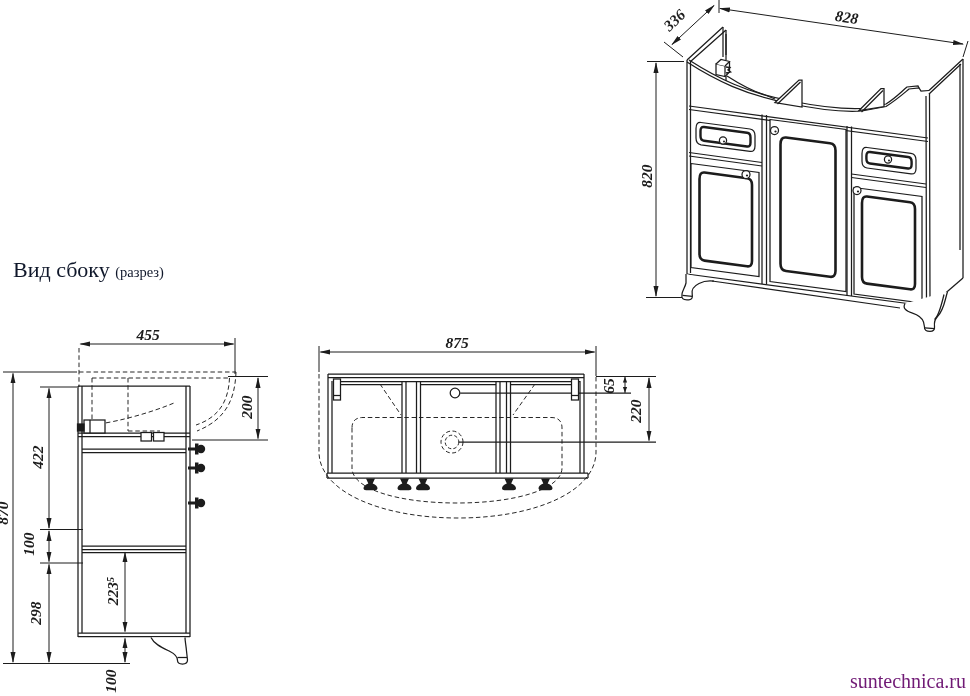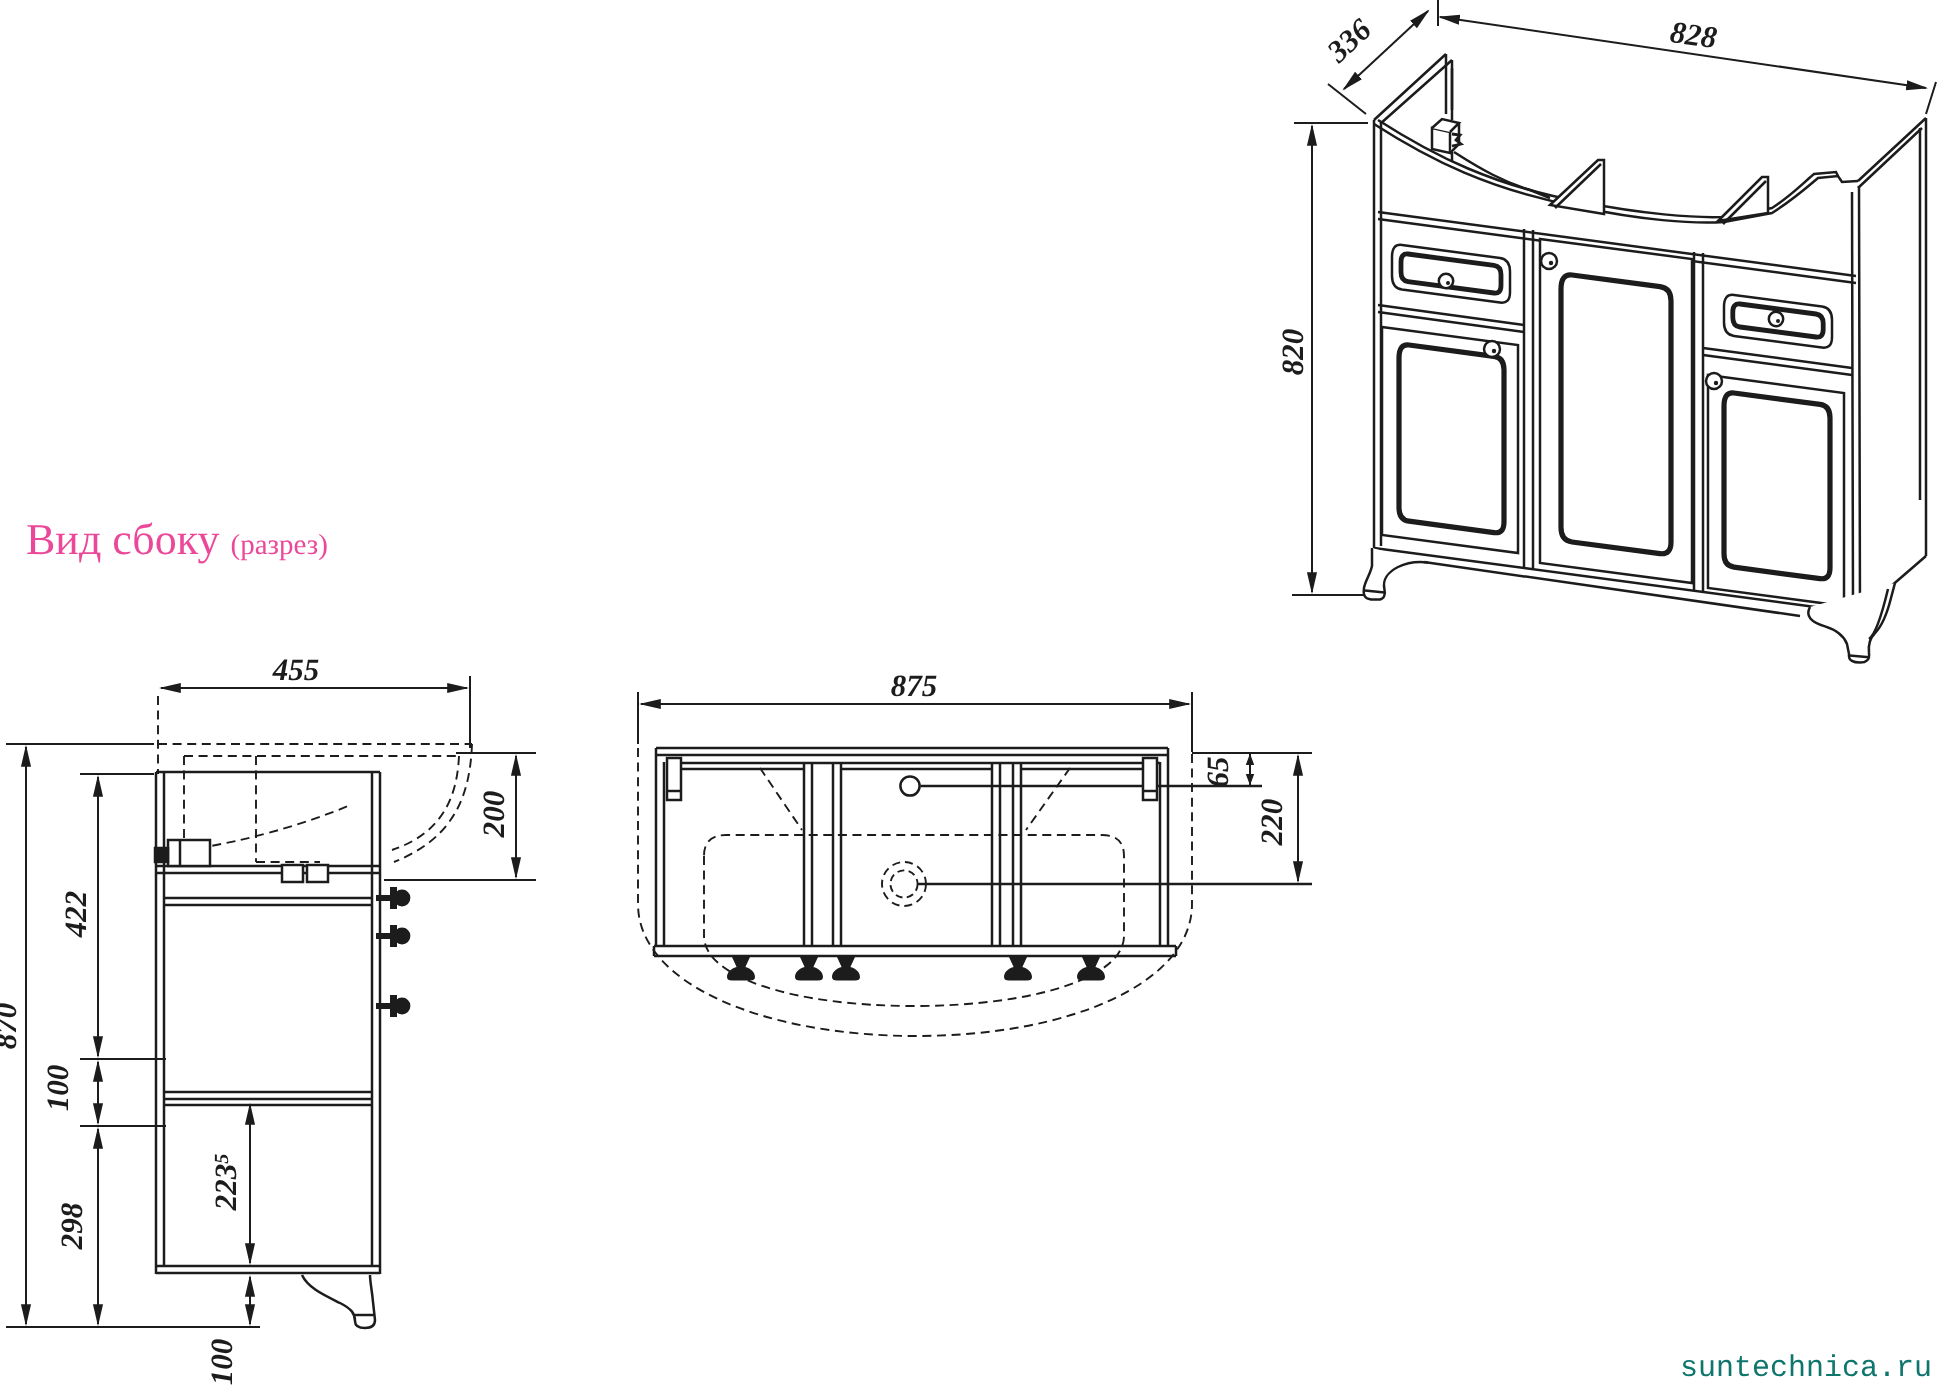--- a/index.html
+++ b/index.html
@@ -1,21 +1,21 @@
 <!DOCTYPE html>
 <html><head>
 <meta charset="utf-8">
 <style>
 html,body{margin:0;padding:0;background:#fff;}
 #page{position:relative;width:970px;height:696px;background:#fff;overflow:hidden;
 font-family:"Liberation Serif",serif;}
-.lbl{position:absolute;color:#ec4899;}
+.lbl{position:absolute;color:#0f172a;}
 svg{position:absolute;left:0;top:0;}
-.wm{position:absolute;right:4px;bottom:3px;font-family:Liberation Mono, monospace;
-font-size:15px;color:#0f766e;}
+.wm{position:absolute;right:4px;bottom:3px;font-family:Liberation Serif, serif;
+font-size:20px;color:#701a75;}
 </style>
 </head>
 <body>
 <div id="page">
 
 <div class="lbl" style="left:13px;top:257px;font-size:22px;">Вид сбоку <span style="font-size:14.5px;">(разрез)</span></div>
 
 
 <div class="wm">suntechnica.ru</div>
 <svg width="970" height="696" viewBox="0 0 970 696" fill="none" stroke="#1c1c1c" stroke-width="1.25">

